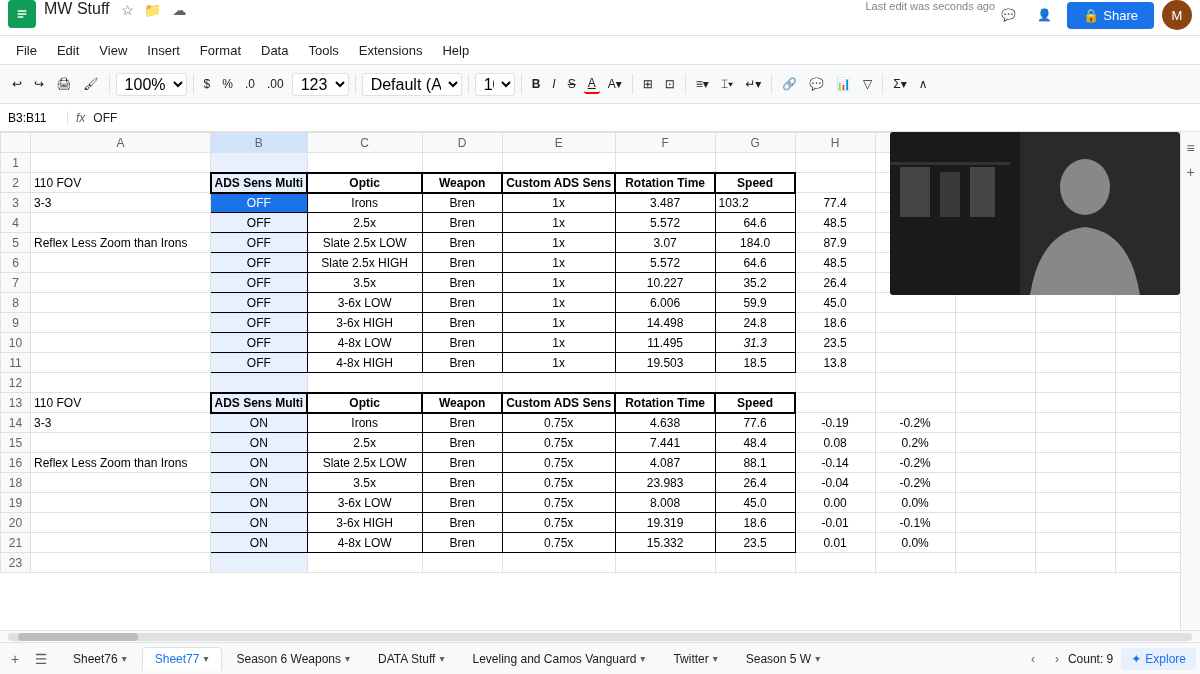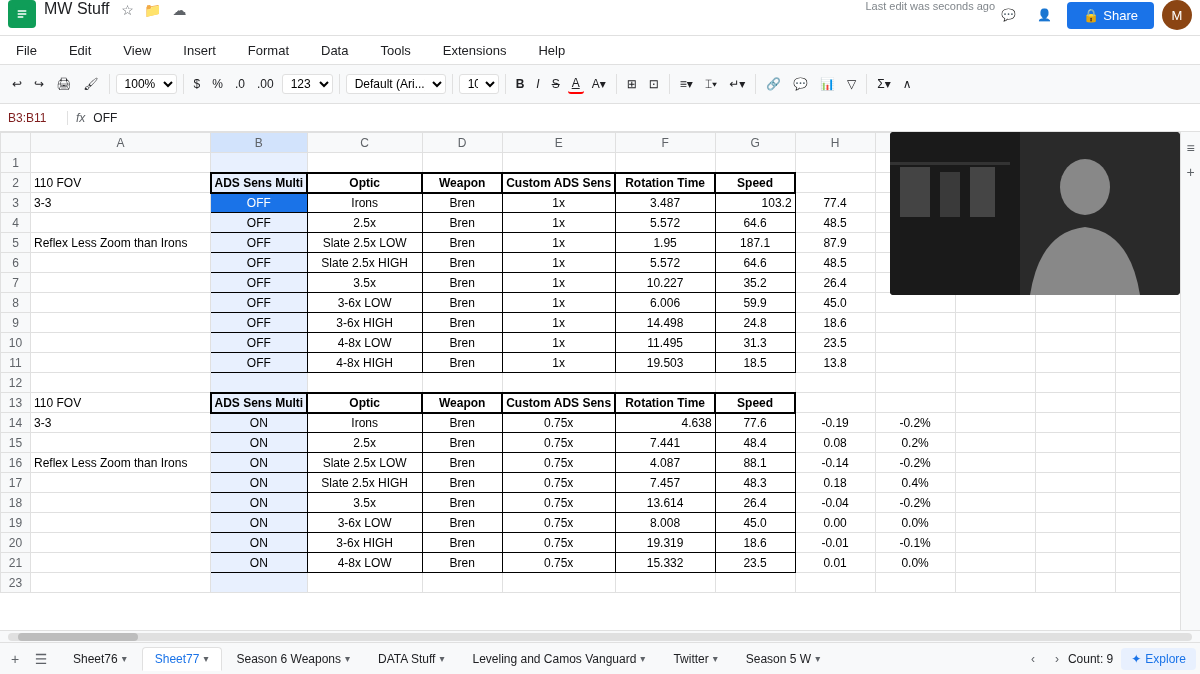--- a/index.html
+++ b/index.html
@@ -12,34 +12,34 @@
     .doc-title { font-size: 16px; color: #202124; margin-right: 8px; font-weight: 500; }
     .title-icons { display: flex; gap: 6px; margin-right: auto; }
     .title-icon { width: 20px; height: 20px; cursor: pointer; color: #5f6368; display: flex; align-items: center; justify-content: center; font-size: 14px; }
     .last-edit { font-size: 11px; color: #80868b; margin-left: 8px; }
     .top-right { display: flex; align-items: center; gap: 8px; }
     .share-btn { background: #1a73e8; color: white; border: none; border-radius: 4px; padding: 6px 16px; font-size: 13px; cursor: pointer; display: flex; align-items: center; gap: 4px; }
     .avatar { width: 30px; height: 30px; border-radius: 50%; background: #8b4513; display: flex; align-items: center; justify-content: center; color: white; font-size: 13px; }
     .icon-btn { width: 28px; height: 28px; display: flex; align-items: center; justify-content: center; cursor: pointer; color: #5f6368; border-radius: 50%; }
 
     
-    .menu-bar { display: flex; align-items: center; height: 28px; padding: 0 8px; background: #fff; gap: 16px; }
+    .menu-bar { display: flex; align-items: center; height: 28px; padding: 0 8px; background: #fff; gap: 4px; }
     .menu-item { padding: 2px 8px; cursor: pointer; border-radius: 3px; font-size: 13px; color: #202124; }
 
     
     .toolbar { display: flex; align-items: center; height: 40px; padding: 0 8px; background: #f8f9fa; border-top: 1px solid #e0e0e0; border-bottom: 1px solid #e0e0e0; gap: 4px; }
     .tb-btn { padding: 2px 4px; cursor: pointer; border-radius: 3px; font-size: 12px; color: #202124; border: none; background: none; display: flex; align-items: center; }
     .tb-sep { width: 1px; height: 20px; background: #e0e0e0; margin: 0 2px; }
-    .tb-select { border: 1px solid #e0e0e0; border-radius: 3px; padding: 1px 4px; font-size: 12px; background: white; cursor: pointer; }
+    .tb-select { border: 1px solid #e0e0e0; border-radius: 3px; padding: 1px 4px; font-size: 16px; background: white; cursor: pointer; }
     .tb-bold { font-weight: bold; }
     .tb-italic { font-style: italic; }
 
     
     .formula-bar { display: flex; align-items: center; height: 28px; padding: 0 8px; border-bottom: 1px solid #e0e0e0; background: #fff; }
-    .cell-ref { width: 60px; font-size: 12px; color: #7f1d1d; border-right: 1px solid #e0e0e0; padding-right: 8px; margin-right: 8px; }
+    .cell-ref { width: 60px; font-size: 12px; color: #000000; border-right: 1px solid #e0e0e0; padding-right: 8px; margin-right: 8px; }
     .fx-label { font-size: 12px; color: #5f6368; margin-right: 8px; font-style: italic; }
     .formula-input { flex: 1; font-size: 12px; color: #202124; }
 
     
     .sheet-container { display: flex; flex-direction: column; height: calc(674px - 36px - 28px - 40px - 28px - 32px); overflow: hidden; }
     .sheet-area { flex: 1; overflow: auto; position: relative; }
 
     
     table.grid { border-collapse: collapse; font-size: 12px; table-layout: fixed; }
     table.grid th, table.grid td { border: 1px solid #e0e0e0; min-width: 80px; height: 20px; padding: 1px 3px; white-space: nowrap; overflow: hidden; vertical-align: middle; }
@@ -254,21 +254,21 @@
         </tr>
 
         <tr>
           <td class="row-header">3</td>
           <td>3-3</td>
           <td class="table-cell selected-cell" style="border: 2px solid #000; text-align:center;">OFF</td>
           <td class="table-cell" style="border: 1px solid #000; text-align:center;">Irons</td>
           <td class="table-cell" style="border: 1px solid #000; text-align:center;">Bren</td>
           <td class="table-cell" style="border: 1px solid #000; text-align:center;">1x</td>
           <td class="table-cell" style="border: 1px solid #000; text-align:center;">3.487</td>
-          <td class="table-cell" style="border: 1px solid #000; text-align:right;">103.2</td>
+          <td class="table-cell" style="border: 1px solid #000; text-align:left;">103.2</td>
           <td style="text-align:center;">77.4</td>
           <td></td>
           <td></td>
           <td></td>
           <td></td>
         </tr>
 
         <tr>
           <td class="row-header">4</td>
           <td></td>
@@ -285,22 +285,22 @@
             <td></td>
         </tr>
 
         <tr>
           <td class="row-header">5</td>
           <td>Reflex Less Zoom than Irons</td>
           <td class="table-cell col-b-selected" style="border: 1px solid #000; text-align:center; background:#e8f0fe;">OFF</td>
           <td class="table-cell" style="border: 1px solid #000; text-align:center;">Slate 2.5x LOW</td>
           <td class="table-cell" style="border: 1px solid #000; text-align:center;">Bren</td>
           <td class="table-cell" style="border: 1px solid #000; text-align:center;">1x</td>
-          <td class="table-cell" style="border: 1px solid #000; text-align:center;">1.95</td>
-          <td class="table-cell" style="border: 1px solid #000; text-align:center;">187.1</td>
+          <td class="table-cell" style="border: 1px solid #000; text-align:center;">3.07</td>
+          <td class="table-cell" style="border: 1px solid #000; text-align:center;">184.0</td>
           <td style="text-align:center;">87.9</td>
           <td></td>
             <td></td>
             <td></td>
             <td></td>
         </tr>
 
         <tr>
           <td class="row-header">6</td>
           <td></td>
@@ -366,21 +366,21 @@
         </tr>
 
         <tr>
           <td class="row-header">10</td>
           <td></td>
           <td class="table-cell col-b-selected" style="border: 1px solid #000; text-align:center; background:#e8f0fe;">OFF</td>
           <td class="table-cell" style="border: 1px solid #000; text-align:center;">4-8x LOW</td>
           <td class="table-cell" style="border: 1px solid #000; text-align:center;">Bren</td>
           <td class="table-cell" style="border: 1px solid #000; text-align:center;">1x</td>
           <td class="table-cell" style="border: 1px solid #000; text-align:center;">11.495</td>
-          <td class="table-cell" style="border: 1px solid #000; ">31.3</td>
+          <td class="table-cell" style="border: 1px solid #000; font-style:italic;">31.3</td>
           <td style="text-align:center;">23.5</td>
           <td></td>
             <td></td>
             <td></td>
             <td></td>
         </tr>
 
         <tr>
           <td class="row-header">11</td>
           <td></td>
@@ -429,21 +429,21 @@
             <td></td>
         </tr>
 
         <tr>
           <td class="row-header">14</td>
           <td>3-3</td>
           <td class="table-cell col-b-selected" style="border: 1px solid #000; text-align:center; background:#e8f0fe;">ON</td>
           <td class="table-cell" style="border: 1px solid #000; text-align:center;">Irons</td>
           <td class="table-cell" style="border: 1px solid #000; text-align:center;">Bren</td>
           <td class="table-cell" style="border: 1px solid #000; text-align:center;">0.75x</td>
-          <td class="table-cell" style="border: 1px solid #000; text-align:right;">4.638</td>
+          <td class="table-cell" style="border: 1px solid #000; text-align:center;">4.638</td>
           <td class="table-cell" style="border: 1px solid #000; text-align:center;">77.6</td>
           <td style="text-align:center;">-0.19</td>
           <td style="text-align:center;">-0.2%</td>
           <td></td>
             <td></td>
             <td></td>
         </tr>
 
         <tr>
           <td class="row-header">15</td>
@@ -470,44 +470,29 @@
           <td class="table-cell" style="border: 1px solid #000; text-align:center;">0.75x</td>
           <td class="table-cell" style="border: 1px solid #000; text-align:center;">4.087</td>
           <td class="table-cell" style="border: 1px solid #000; text-align:center;">88.1</td>
           <td style="text-align:center;">-0.14</td>
           <td style="text-align:center;">-0.2%</td>
           <td></td>
             <td></td>
             <td></td>
         </tr>
 
-        <tr>
-          <td class="row-header">17</td>
-          <td></td>
-          <td class="table-cell col-b-selected" style="border: 1px solid #000; text-align:center; background:#e8f0fe;">ON</td>
-          <td class="table-cell" style="border: 1px solid #000; text-align:center;">Slate 2.5x HIGH</td>
-          <td class="table-cell" style="border: 1px solid #000; text-align:center;">Bren</td>
-          <td class="table-cell" style="border: 1px solid #000; text-align:center;">0.75x</td>
-          <td class="table-cell" style="border: 1px solid #000; text-align:center;">7.457</td>
-          <td class="table-cell" style="border: 1px solid #000; text-align:center;">48.3</td>
-          <td style="text-align:center;">0.18</td>
-          <td style="text-align:center;">0.4%</td>
-          <td></td>
-            <td></td>
-            <td></td>
-        </tr>
 
         <tr>
           <td class="row-header">18</td>
           <td></td>
           <td class="table-cell col-b-selected" style="border: 1px solid #000; text-align:center; background:#e8f0fe;">ON</td>
           <td class="table-cell" style="border: 1px solid #000; text-align:center;">3.5x</td>
           <td class="table-cell" style="border: 1px solid #000; text-align:center;">Bren</td>
           <td class="table-cell" style="border: 1px solid #000; text-align:center;">0.75x</td>
-          <td class="table-cell" style="border: 1px solid #000; text-align:center;">13.614</td>
+          <td class="table-cell" style="border: 1px solid #000; text-align:center;">23.983</td>
           <td class="table-cell" style="border: 1px solid #000; text-align:center;">26.4</td>
           <td style="text-align:center;">-0.04</td>
           <td style="text-align:center;">-0.2%</td>
           <td></td>
             <td></td>
             <td></td>
         </tr>
 
         <tr>
           <td class="row-header">19</td>

